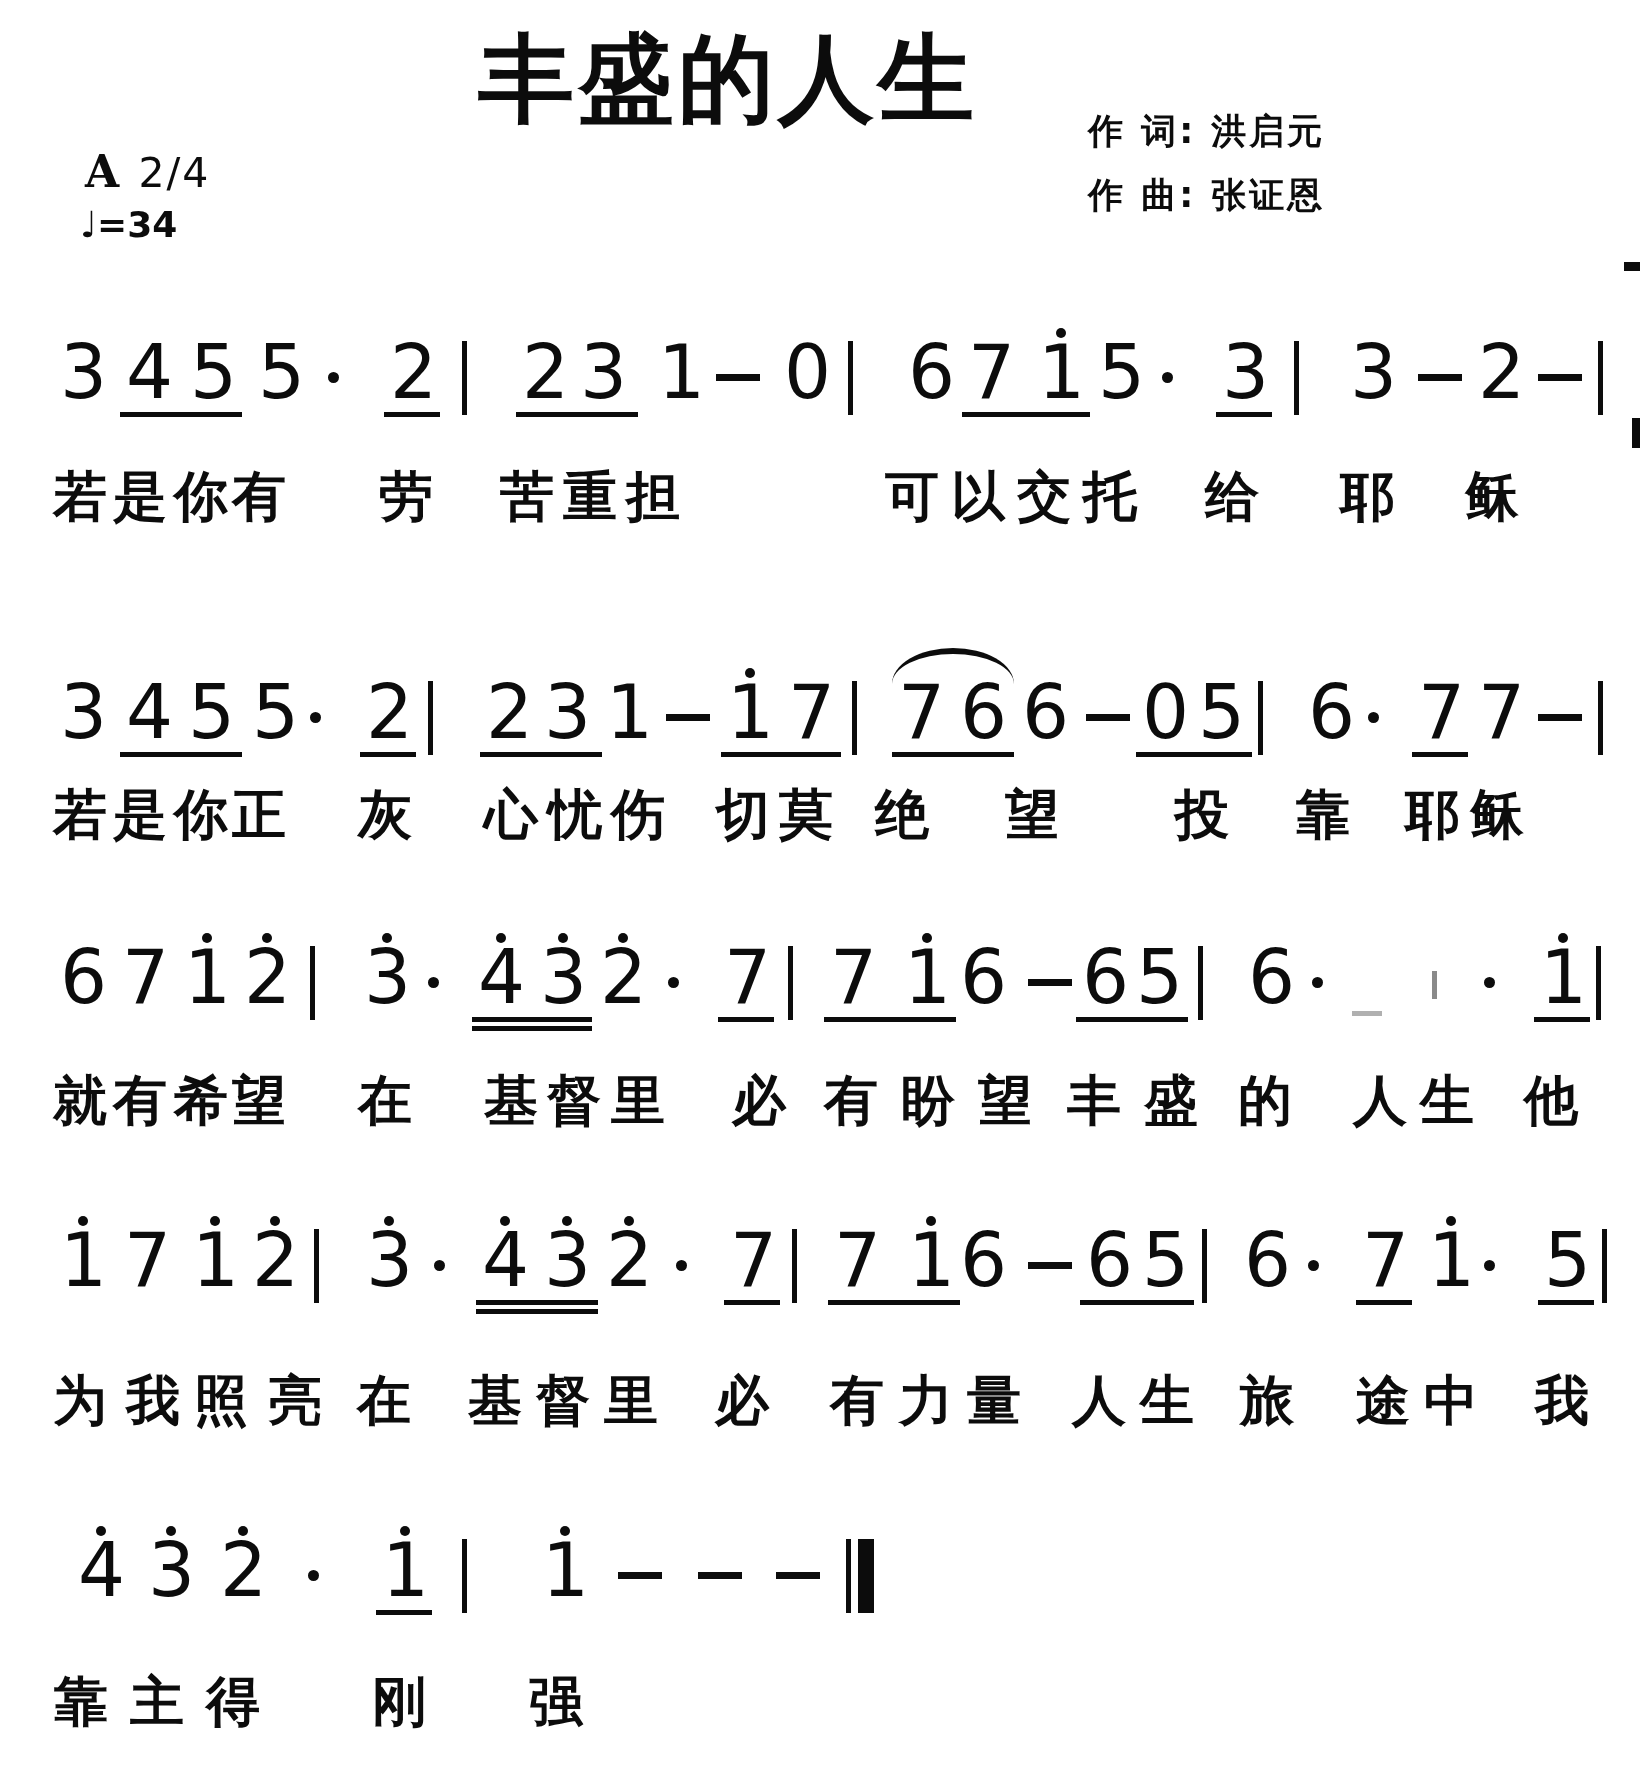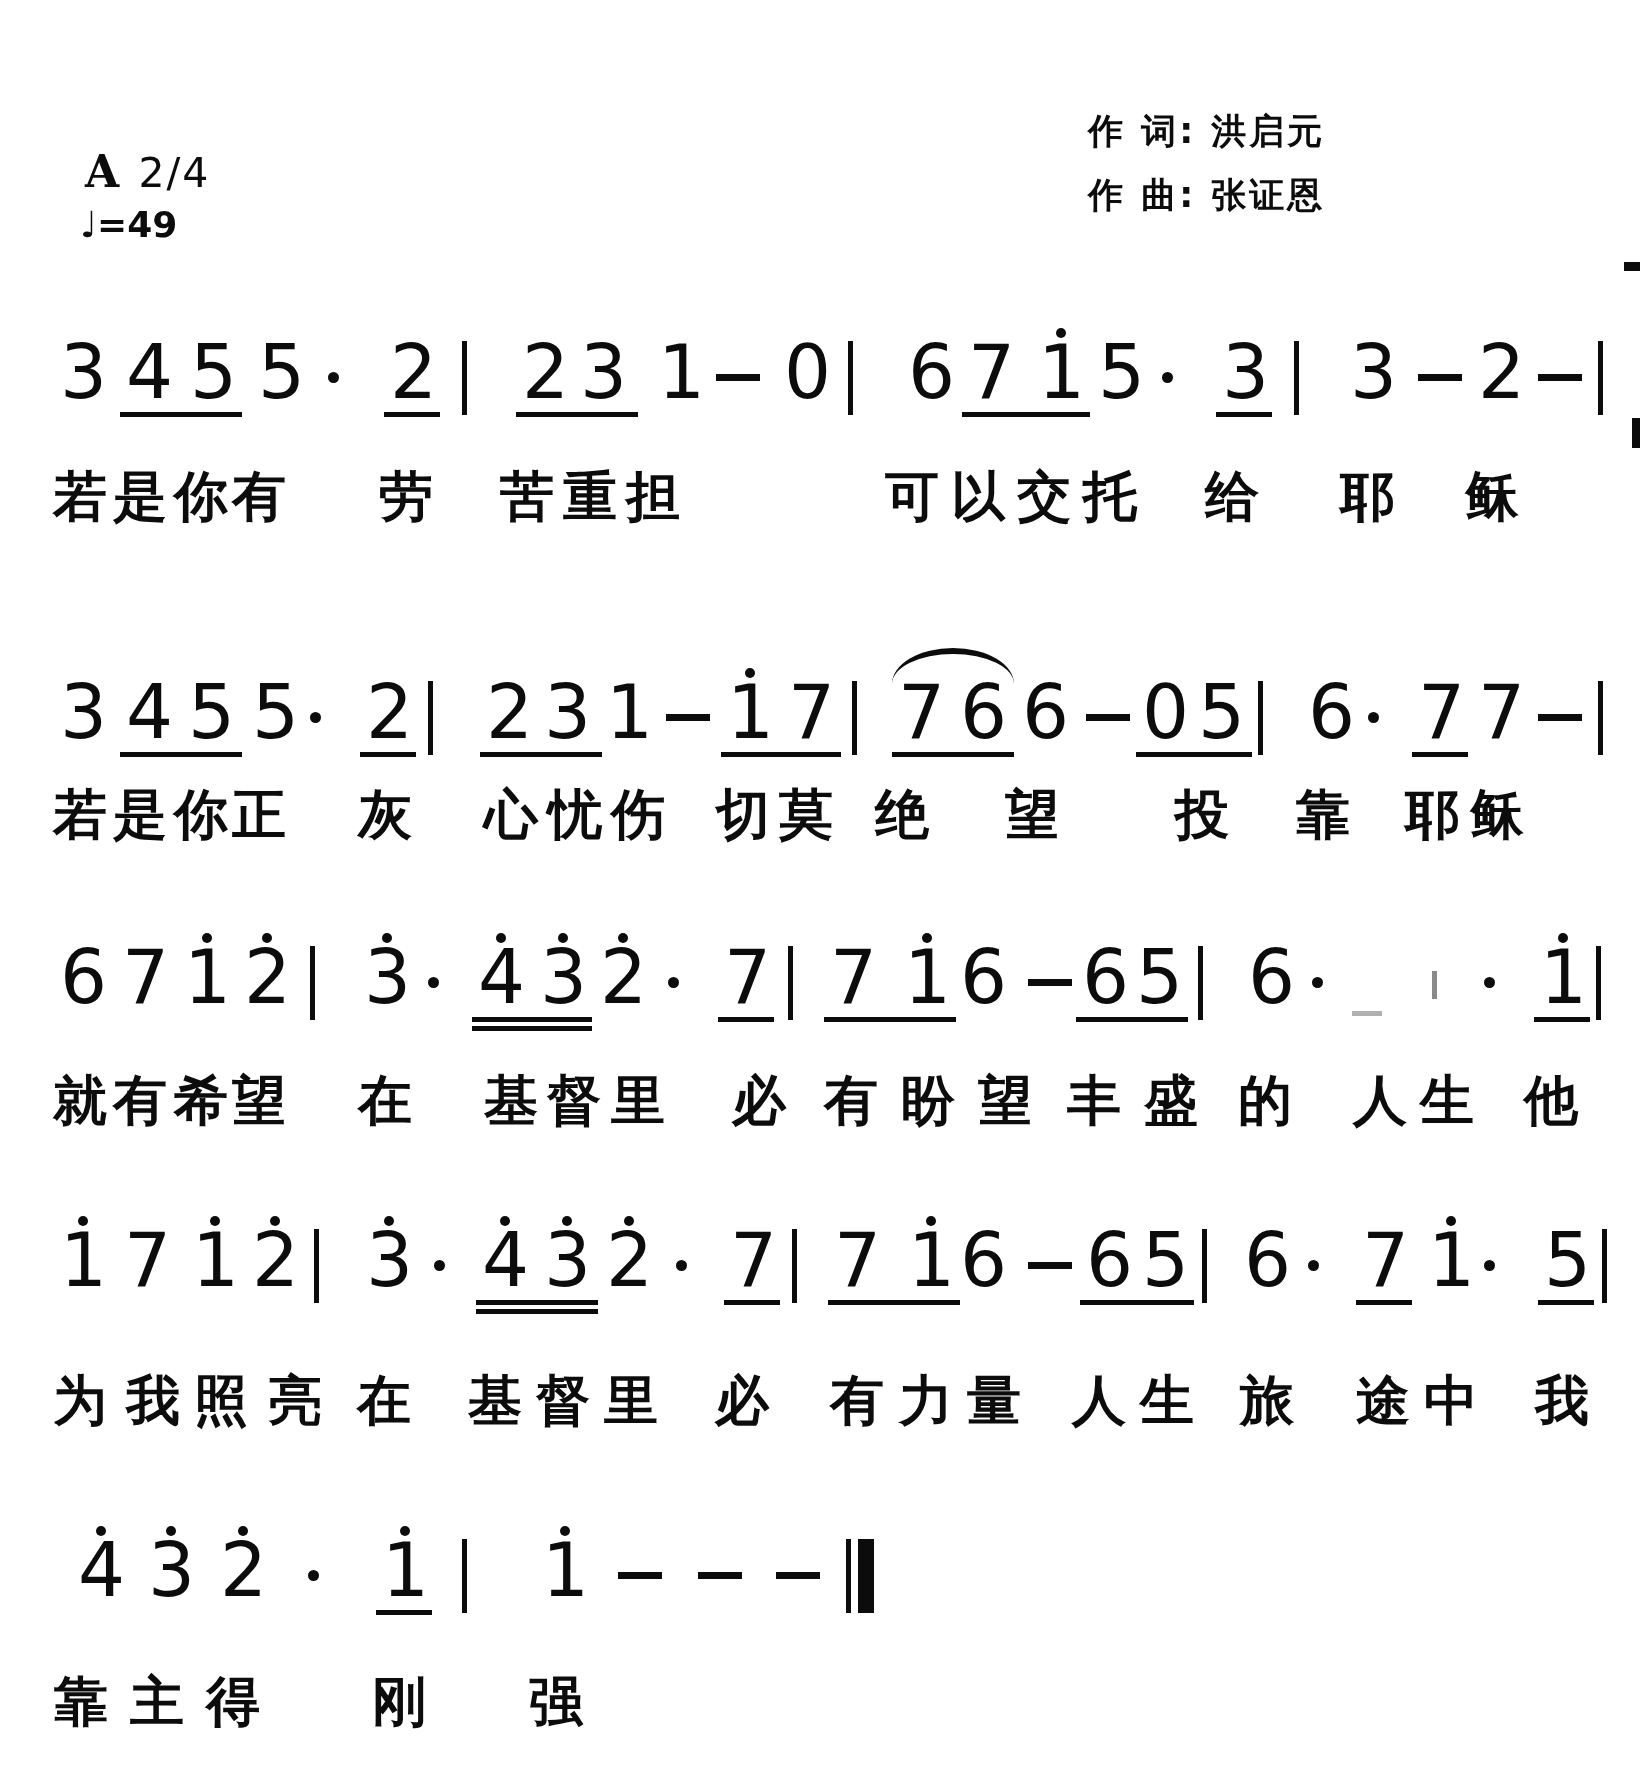--- a/index.html
+++ b/index.html
@@ -53,27 +53,28 @@
     font-family:"DejaVu Sans",sans-serif;white-space:nowrap;
   }
   .speck{position:absolute;background:#0c0c0c;}
   .speck.s1{left:1624px;top:262px;width:16px;height:9px;}
   .speck.s2{left:1632px;top:418px;width:8px;height:30px;}
 </style>
 </head>
 <body>
 
 <div id="sheet">
+  <div class="title">丰盛的人生</div>
   <div class="credit lyr">作 词: 洪启元</div>
   <div class="credit cmp">作 曲: 张证恩</div>
   <div class="keysig">
     <span>A</span>
     <span class="ts">2/4</span>
   </div>
-  <div class="tempo">♩=49</div>
+  <div class="tempo">♩=34</div>
   <div id="score">
       <div class="system" style="top: 350px;">
         <div class="tok note" style="left: 60px;">3</div>
         <div class="tok note" style="left: 126px;">4</div>
         <div class="tok note" style="left: 190px;">5</div>
         <div class="tok note" style="left: 258px;">5</div>
         <div class="tok dot" style="left: 328px;"></div>
         <div class="tok note" style="left: 390px;">2</div>
         <div class="tok bar" style="left: 462px;"></div>
         <div class="tok note" style="left: 522px;">2</div>

